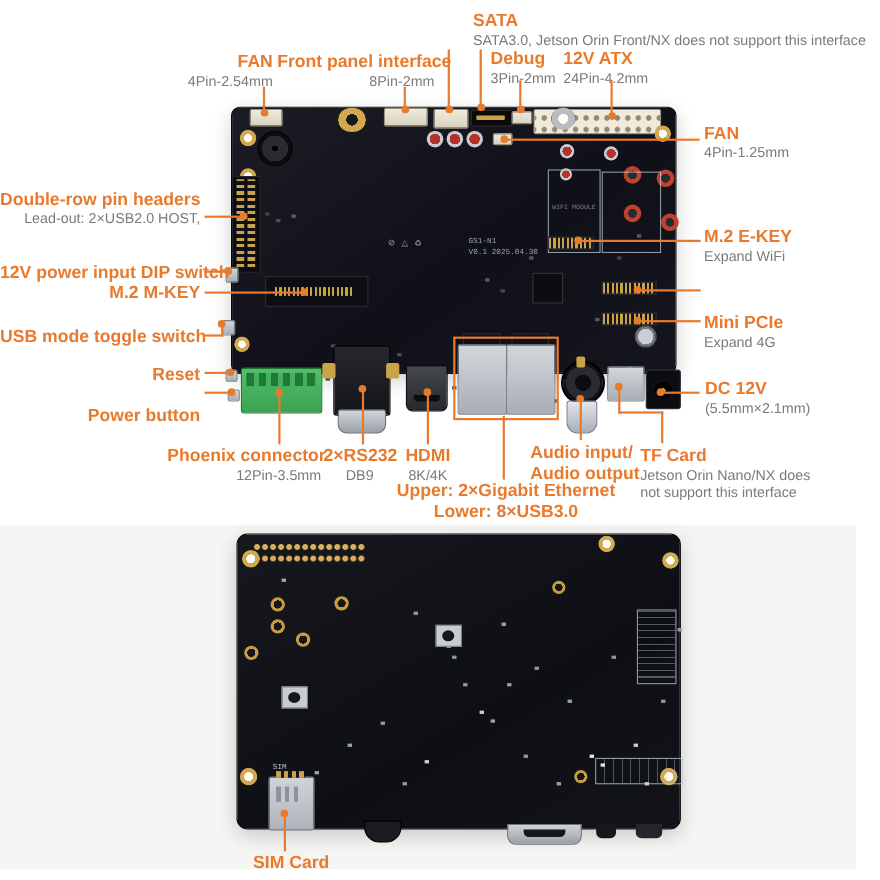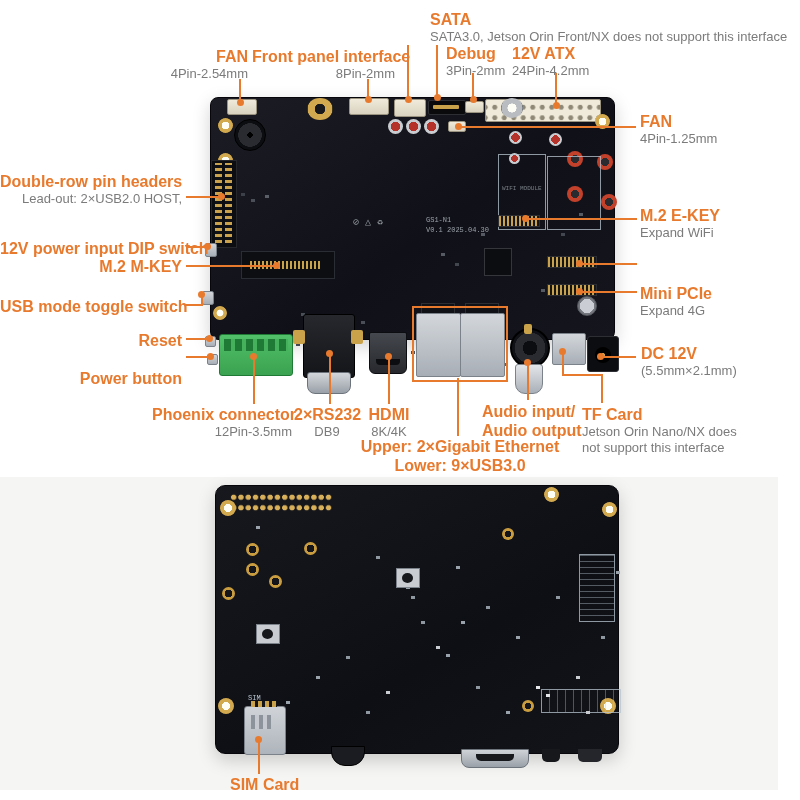--- a/index.html
+++ b/index.html
@@ -211,21 +211,21 @@
   <div class="callout ca" style="left:366px;top:405px;width:46px;">
     <div class="t">HDMI</div>
     <div class="s">8K/4K</div>
   </div>
   <div class="callout ca" style="left:482px;top:402px;width:90px;">
     <div class="t">Audio input/</div>
     <div class="t">Audio output</div>
   </div>
   <div class="callout ca" style="left:360px;top:437px;width:200px;">
     <div class="t">Upper: 2×Gigabit Ethernet</div>
-    <div class="t">Lower: 9×USB3.0</div>
+    <div class="t">Lower: 8×USB3.0</div>
   </div>
 
   <div class="ln lnv" style="left:239px;top:79px;height:22px;"></div>
   <div class="dot" style="left:237px;top:99px;"></div>
   <div class="ln lnv" style="left:367px;top:79px;height:19px;"></div>
   <div class="dot" style="left:365px;top:96px;"></div>
   <div class="ln lnv" style="left:407px;top:45px;height:53px;"></div>
   <div class="dot" style="left:405px;top:96px;"></div>
   <div class="ln lnv" style="left:436px;top:45px;height:51px;"></div>
   <div class="dot" style="left:434px;top:94px;"></div>

